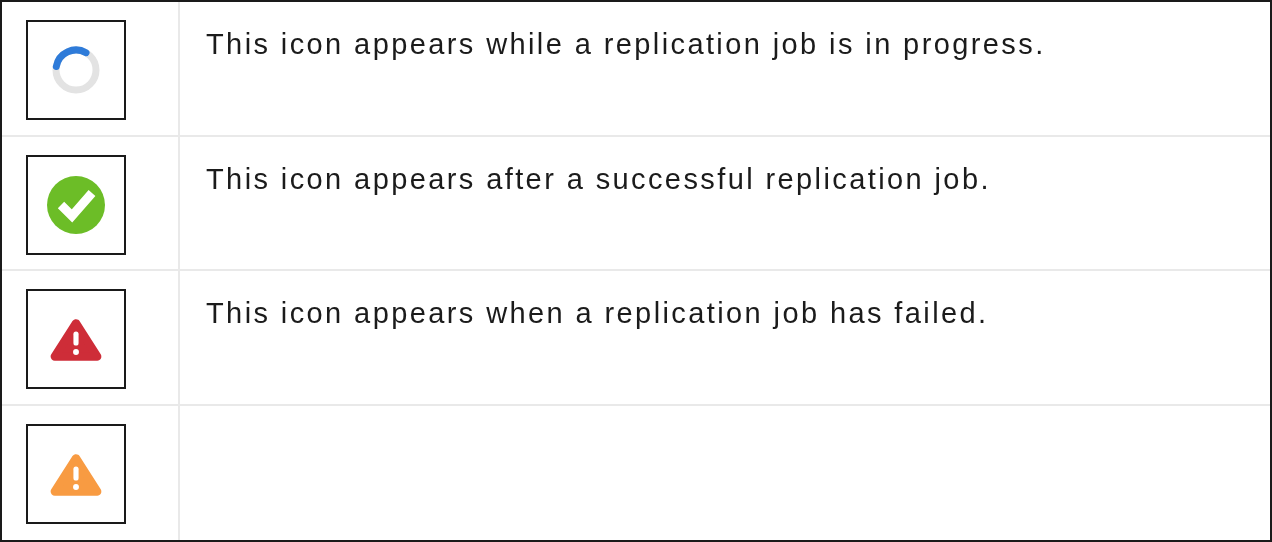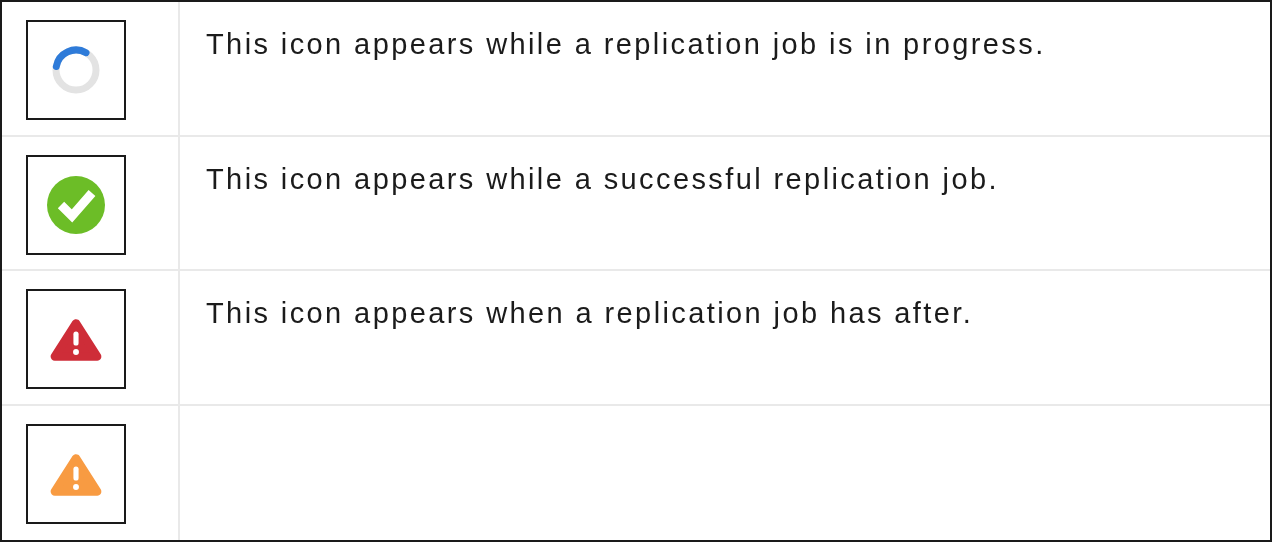--- a/index.html
+++ b/index.html
@@ -70,32 +70,32 @@
   <div class="cell text-cell row-divided">This icon appears while a replication job is in progress.</div>
 
   <div class="cell icon-cell row-divided">
     <div class="icon-box">
       <svg width="58" height="58" viewBox="0 0 58 58">
         <circle class="success-fill" cx="29" cy="29" r="29"></circle>
         <path d="M 14 29 L 25 40 L 45 17" fill="none" stroke="#ffffff" stroke-width="9" stroke-linejoin="miter"></path>
       </svg>
     </div>
   </div>
-  <div class="cell text-cell row-divided">This icon appears while a successful replication job.</div>
+  <div class="cell text-cell row-divided">This icon appears after a successful replication job.</div>
 
   <div class="cell icon-cell row-divided">
     <div class="icon-box">
       <svg width="56" height="48" viewBox="0 0 60 52">
         <path class="failed-fill" d="M30 9 L53 45 L7 45 Z" stroke-width="9" stroke-linejoin="round"></path>
         <rect x="27.2" y="18" width="5.6" height="15" rx="2.8" fill="#ffffff"></rect>
         <circle cx="30" cy="40" r="3.2" fill="#ffffff"></circle>
       </svg>
     </div>
   </div>
-  <div class="cell text-cell row-divided">This icon appears when a replication job has after.</div>
+  <div class="cell text-cell row-divided">This icon appears when a replication job has failed.</div>
 
   <div class="cell icon-cell">
     <div class="icon-box">
       <svg width="56" height="48" viewBox="0 0 60 52">
         <path class="warn-fill" d="M30 9 L53 45 L7 45 Z" stroke-width="9" stroke-linejoin="round"></path>
         <rect x="27.2" y="18" width="5.6" height="15" rx="2.8" fill="#ffffff"></rect>
         <circle cx="30" cy="40" r="3.2" fill="#ffffff"></circle>
       </svg>
     </div>
   </div>

